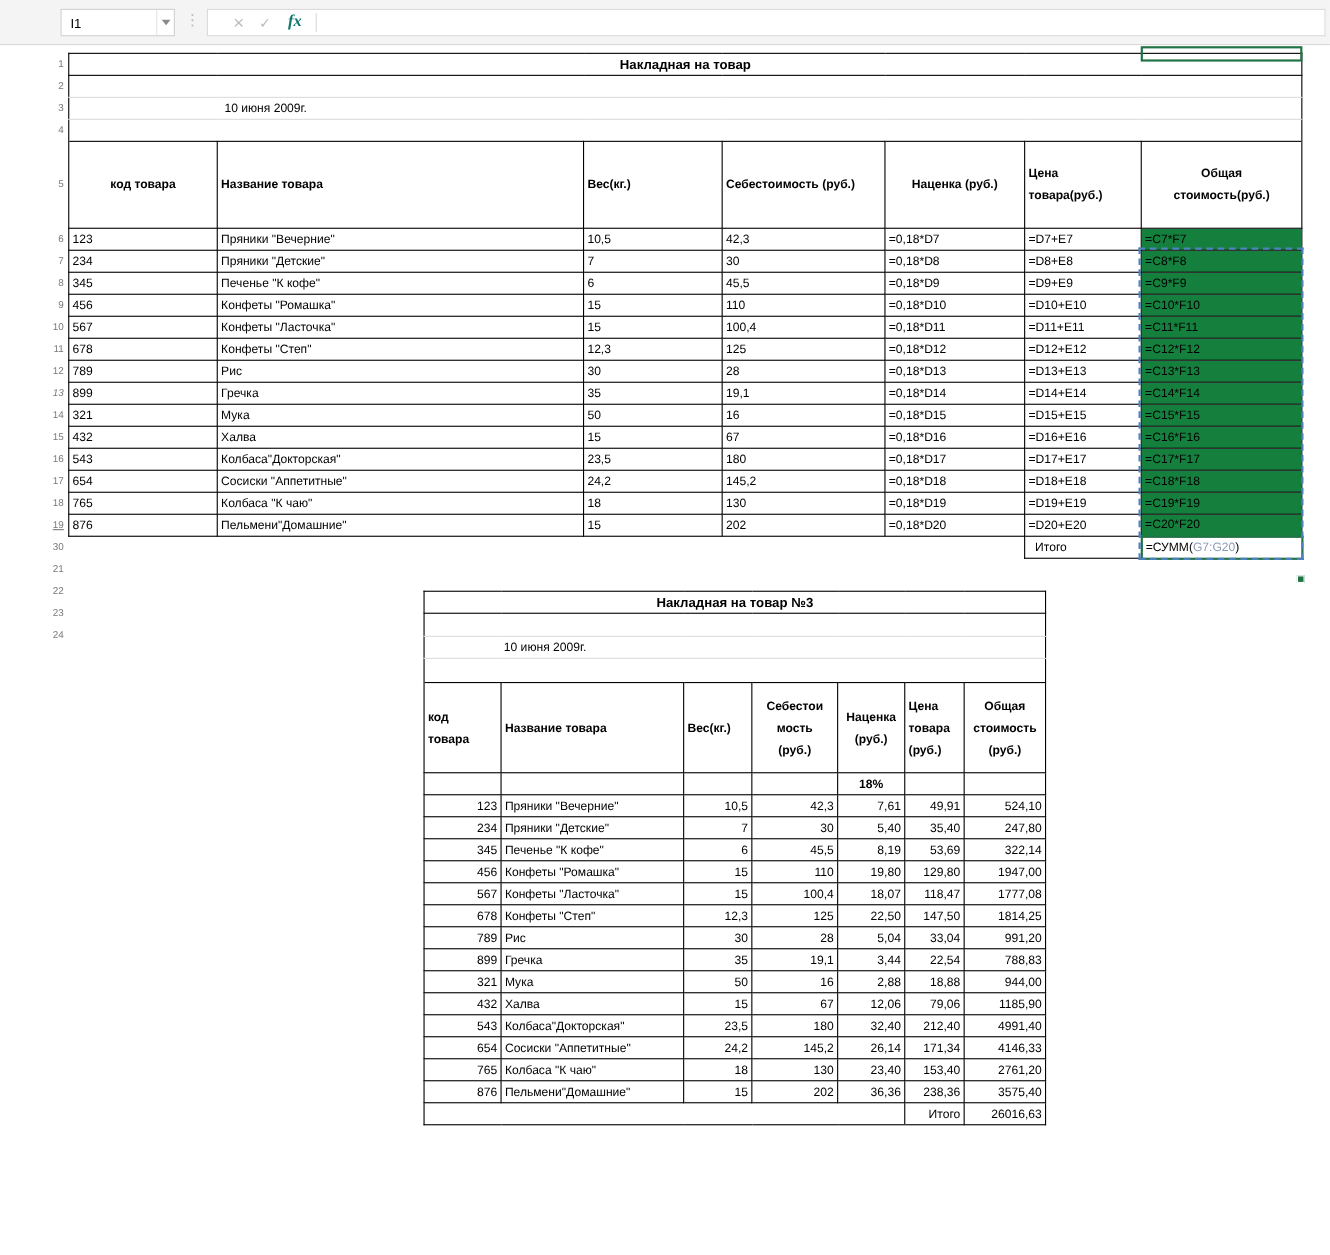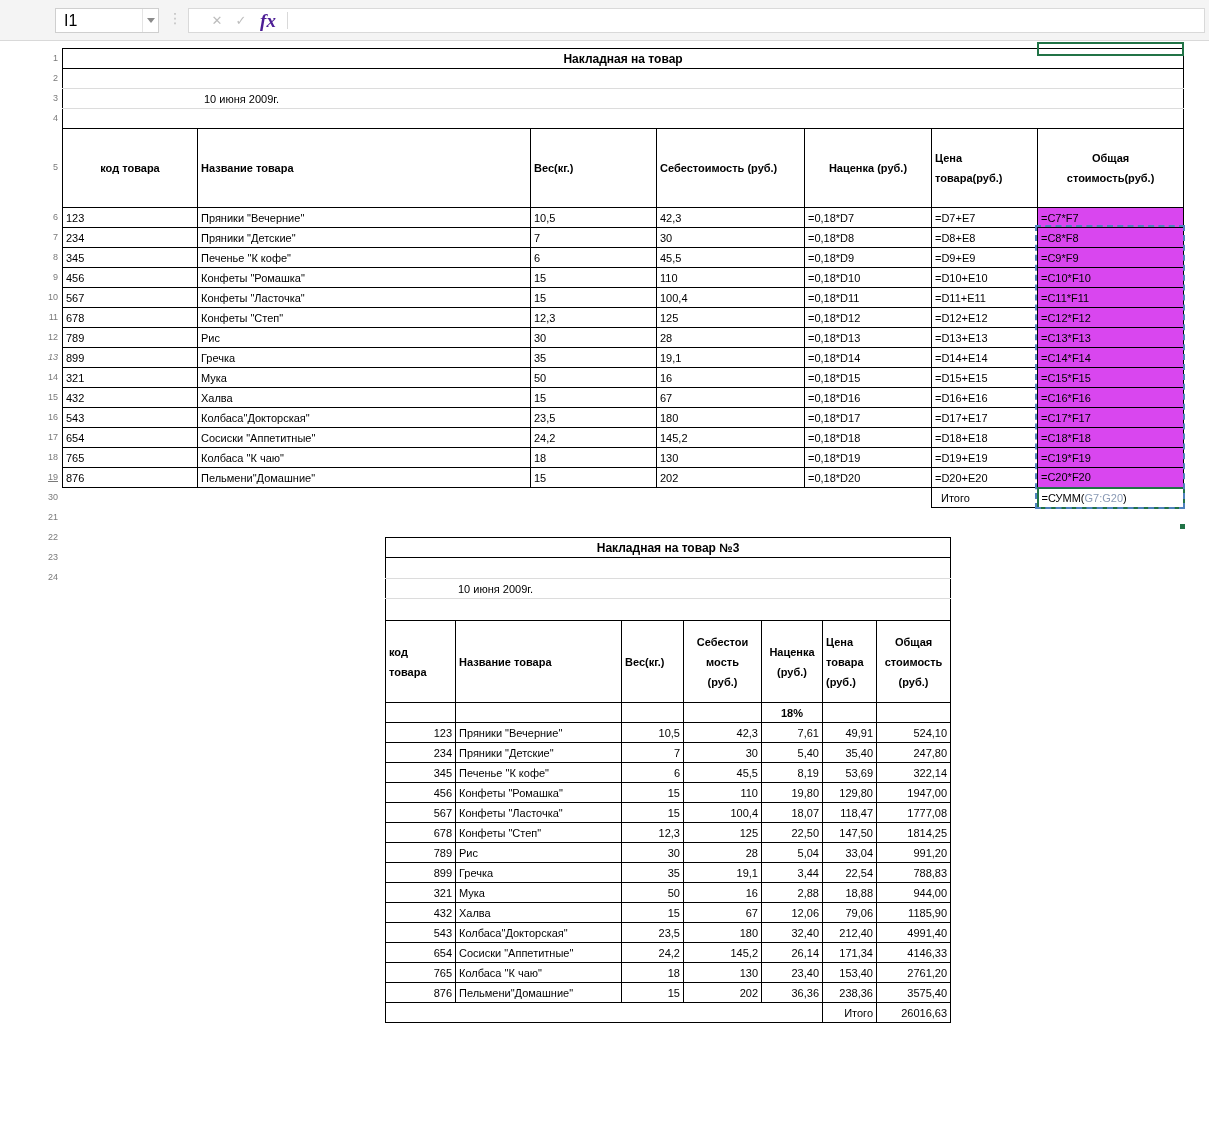--- a/index.html
+++ b/index.html
@@ -2,29 +2,29 @@
 <html><head>
 <meta charset="utf-8">
 <style>
   * { margin:0; padding:0; box-sizing:border-box; }
   html,body { width:1209px; height:1141px; background:#fff; overflow:hidden; }
   body { position:relative; font-family:"Liberation Sans", sans-serif; color:#000; }
 
   
   .formula-bar { position:absolute; left:0; top:0; width:1209px; height:41px; background:#f4f4f4; border-bottom:1px solid #d9d9d9; }
   .name-box { position:absolute; left:55px; top:8px; width:104px; height:25px; background:#fff; border:1px solid #cfcfcf; display:flex; align-items:center; cursor:default; }
-  .name-box .ref { flex:1; padding-left:8px; font-size:16px; }
+  .name-box .ref { flex:1; padding-left:8px; font-size:12px; }
   .nb-arrow { width:16px; height:100%; display:flex; align-items:center; justify-content:center; border-left:1px solid #e4e4e4; }
   .nb-arrow::after { content:""; border-left:4px solid transparent; border-right:4px solid transparent; border-top:5px solid #8a8a8a; }
   .fb-dots { position:absolute; left:168px; top:10px; color:#bdbdbd; font-size:14px; letter-spacing:-2px; }
   .fx-strip { position:absolute; left:188px; top:8px; width:1017px; height:25px; background:#fff; border:1px solid #d9d9d9; display:flex; align-items:center; }
   .fb-icon { display:inline-block; text-align:center; font-size:13px; }
   .icon-x { color:#bdbdbd; margin-left:16px; width:24px; }
   .icon-check { color:#bdbdbd; width:24px; }
-  .icon-fx { color:#4c1d95; width:30px; font-family:"Liberation Serif", serif; font-style:italic; font-weight:bold; font-size:19px; }
+  .icon-fx { color:#0f766e; width:30px; font-family:"Liberation Serif", serif; font-style:italic; font-weight:bold; font-size:15px; }
   .fb-div { width:1px; height:17px; background:#d9d9d9; margin:0 4px; }
   .formula-input { flex:1; height:100%; }
 
   
   #rowNums { position:absolute; left:40px; top:0; width:19px; }
   .rownum { position:absolute; left:0; width:19px; text-align:right; font-size:9px; color:#7a7a7a; padding-right:1px; overflow:hidden; }
 
   
   table.sheet-table { position:absolute; border-collapse:collapse; table-layout:fixed; }
   table.sheet-table td { font-size:11px; padding:0 3px; white-space:nowrap; overflow:hidden; vertical-align:middle; }
@@ -37,21 +37,21 @@
   .v-mid { vertical-align:middle; } .v-bot { vertical-align:bottom; }
   .h-ctr { text-align:center; } .h-left { text-align:left; }
   tr.raterow td { border:1px solid #000; }
   tbody.data td { border:1px solid #000; height:20px; }
   tr.totalrow td { height:20px; }
   td.nob { border:none; }
 
   
   table.top { left:62px; top:48px; width:1121px; }
   table.top tbody.data td { text-align:left; }
-  table.top tbody.data td:last-child { background:#d946ef; }
+  table.top tbody.data td:last-child { background:#15803d; }
   table.top td.date-td { padding-left:141px; }
   table.top td.rate { font-weight:bold; text-align:left; }
   table.top td.total-label { border:1px solid #000; padding-left:9px; }
   table.top td.total-formula { border:2px solid #217346; background:#fff; }
   .range-ref { color:#8a9ab5; }
 
   
   table.bot { left:385px; top:537px; width:565px; }
   table.bot td.date-td { padding-left:72px; }
   table.bot td.rate { font-weight:bold; text-align:center; }

